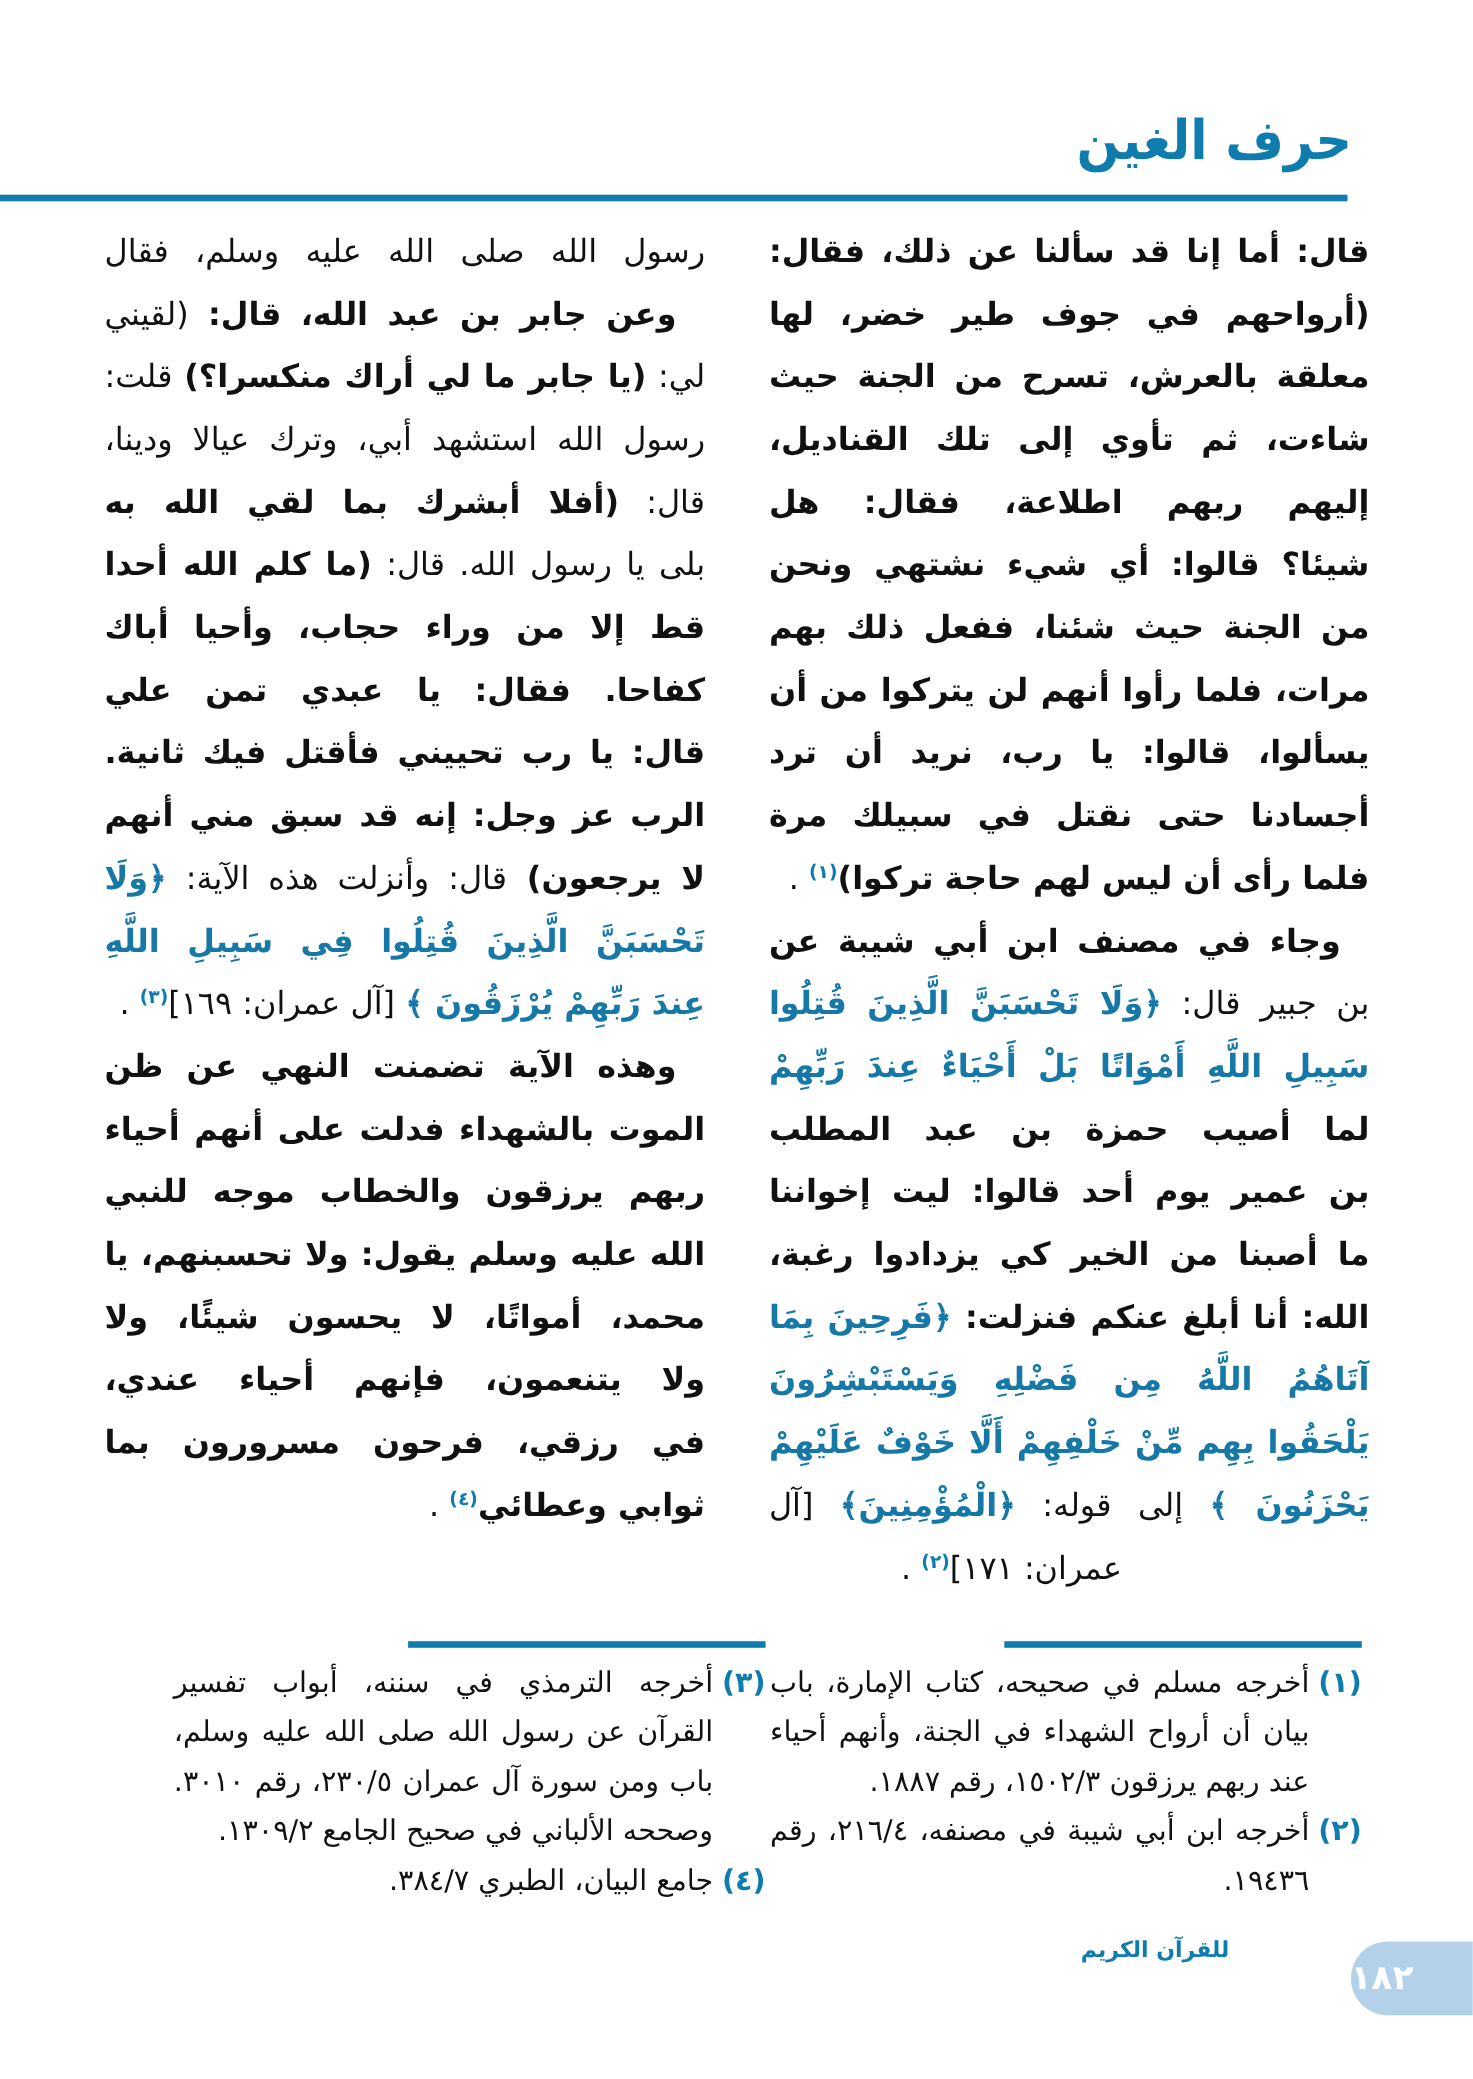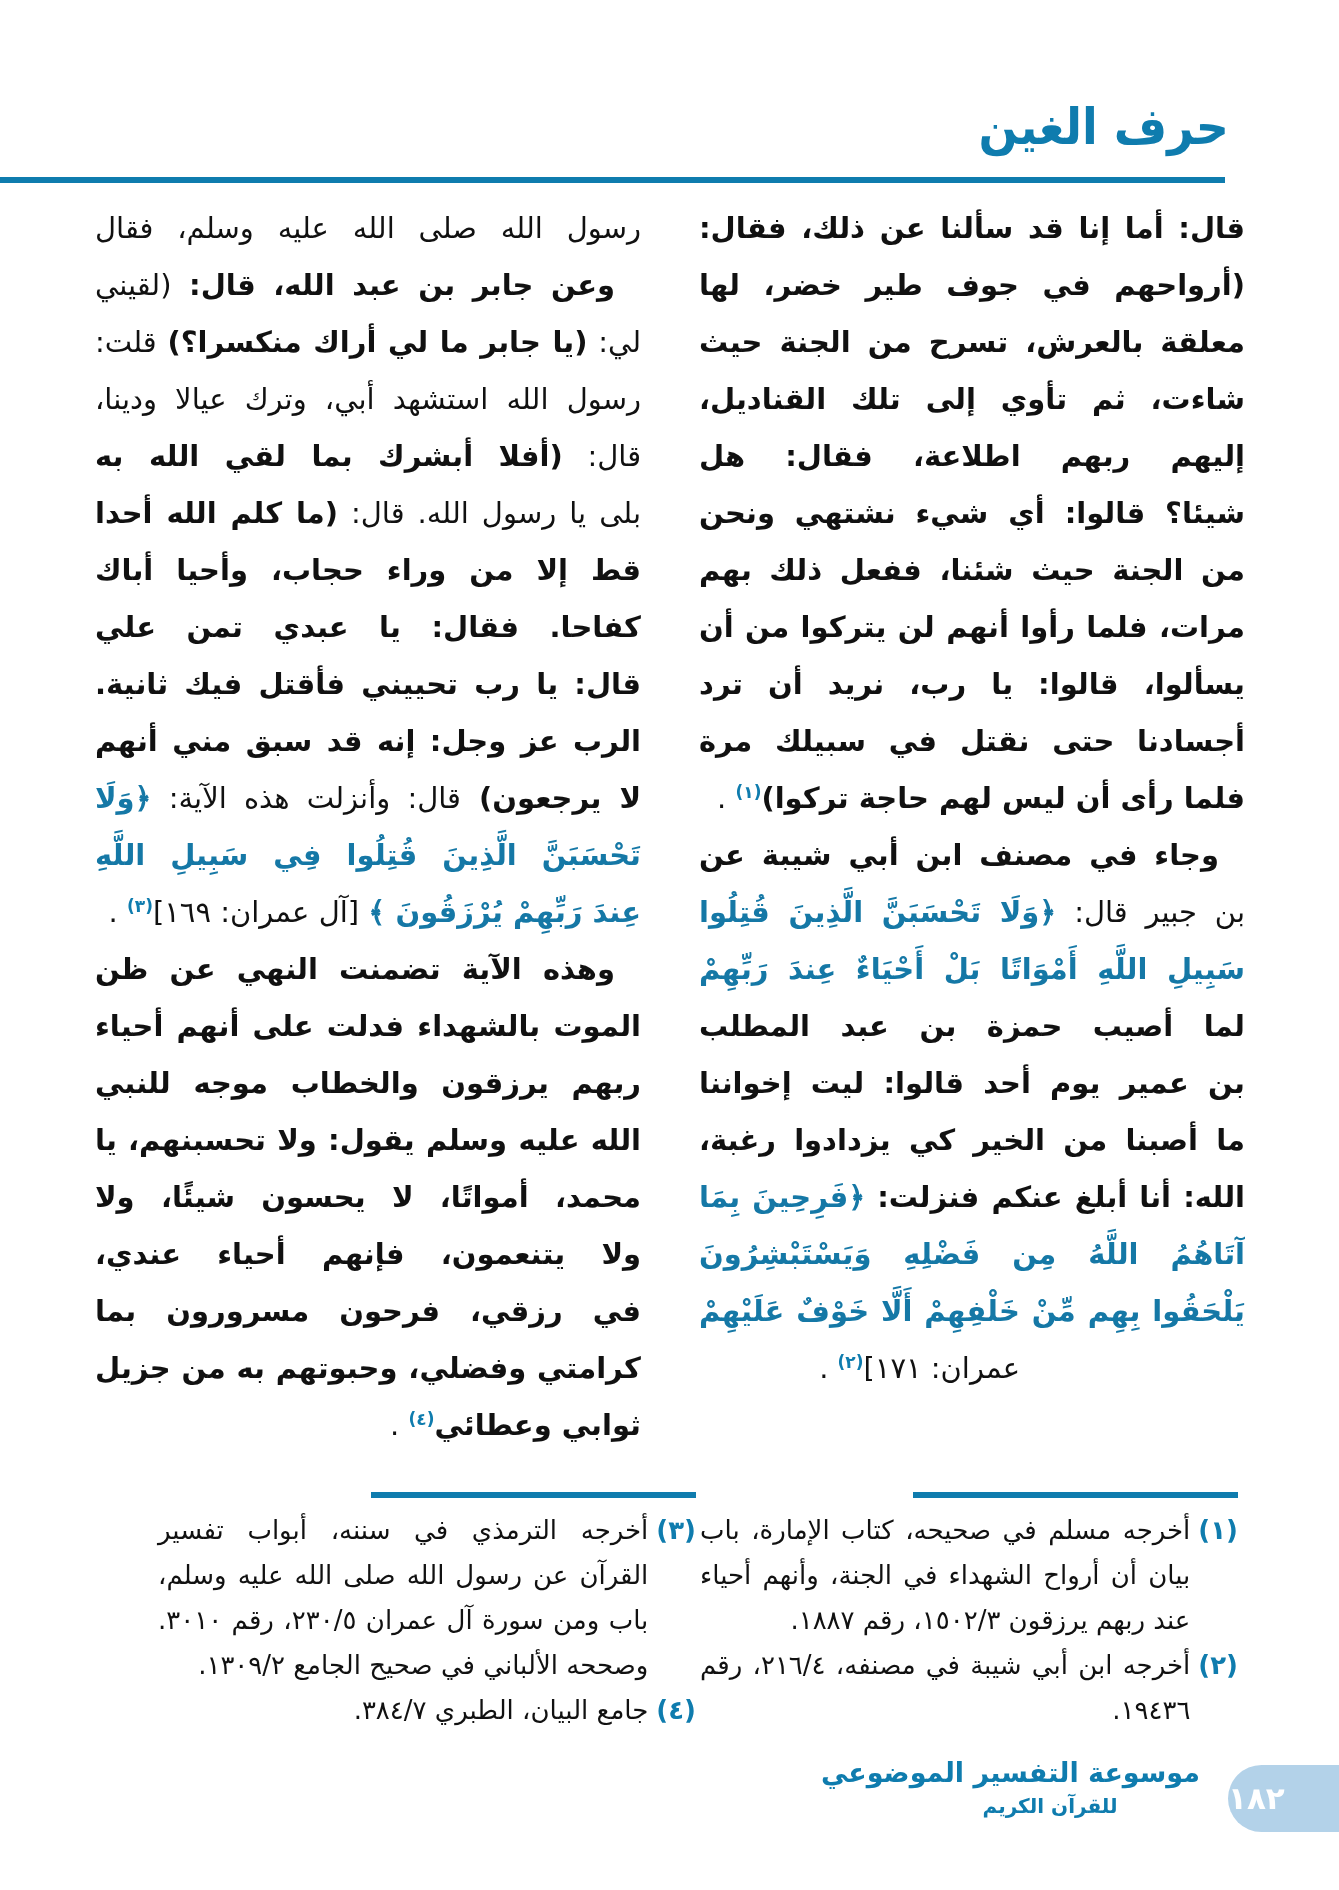--- a/index.html
+++ b/index.html
@@ -105,20 +105,21 @@
         <div class="tline end"><span class="sg-b">فلما رأى أن ليس لهم حاجة تركوا)</span><span class="sg-p">(١)</span><span class="sg-r"> .</span></div>
         <div class="tline in"><span class="sg-b">وجاء في مصنف ابن أبي شيبة عن سعيد</span></div>
         <div class="tline"><span class="sg-r">بن جبير قال: </span><span class="sg-q">﴿وَلَا تَحْسَبَنَّ الَّذِينَ قُتِلُوا فِي</span></div>
         <div class="tline"><span class="sg-q">سَبِيلِ اللَّهِ أَمْوَاتًا بَلْ أَحْيَاءٌ عِندَ رَبِّهِمْ يُرْزَقُونَ ﴾</span></div>
         <div class="tline"><span class="sg-b">لما أصيب حمزة بن عبد المطلب ومصعب</span></div>
         <div class="tline"><span class="sg-b">بن عمير يوم أحد قالوا: ليت إخواننا يعلمون</span></div>
         <div class="tline"><span class="sg-b">ما أصبنا من الخير كي يزدادوا رغبة، فقال</span></div>
         <div class="tline"><span class="sg-b">الله: أنا أبلغ عنكم فنزلت: </span><span class="sg-q">﴿فَرِحِينَ بِمَا</span></div>
         <div class="tline"><span class="sg-q">آتَاهُمُ اللَّهُ مِن فَضْلِهِ وَيَسْتَبْشِرُونَ بِالَّذِينَ لَمْ</span></div>
         <div class="tline"><span class="sg-q">يَلْحَقُوا بِهِم مِّنْ خَلْفِهِمْ أَلَّا خَوْفٌ عَلَيْهِمْ وَلَا هُمْ</span></div>
+        <div class="tline"><span class="sg-q">يَحْزَنُونَ ﴾</span><span class="sg-r"> إلى قوله: </span><span class="sg-q">﴿الْمُؤْمِنِينَ﴾</span><span class="sg-r"> [آل</span></div>
         <div class="tline end in2"><span class="sg-r">عمران: ١٧١]</span><span class="sg-p">(٢)</span><span class="sg-r"> .</span></div>
       </div>
     <div class="col">
         <div class="tline"><span class="sg-r">رسول الله صلى الله عليه وسلم، فقال</span></div>
         <div class="tline in"><span class="sg-b">وعن جابر بن عبد الله، قال: </span><span class="sg-r">(لقيني</span></div>
         <div class="tline"><span class="sg-r">لي: </span><span class="sg-b">(يا جابر ما لي أراك منكسرا؟)</span><span class="sg-r"> قلت: يا</span></div>
         <div class="tline"><span class="sg-r">رسول الله استشهد أبي، وترك عيالا ودينا،</span></div>
         <div class="tline"><span class="sg-r">قال: </span><span class="sg-b">(أفلا أبشرك بما لقي الله به أباك؟)</span></div>
         <div class="tline"><span class="sg-r">بلى يا رسول الله. قال: </span><span class="sg-b">(ما كلم الله أحدا</span></div>
         <div class="tline"><span class="sg-b">قط إلا من وراء حجاب، وأحيا أباك فكلمه</span></div>
@@ -128,21 +129,20 @@
         <div class="tline"><span class="sg-b">لا يرجعون) </span><span class="sg-r">قال: وأنزلت هذه الآية: </span><span class="sg-q">﴿وَلَا</span></div>
         <div class="tline"><span class="sg-q">تَحْسَبَنَّ الَّذِينَ قُتِلُوا فِي سَبِيلِ اللَّهِ أَمْوَاتًا بَلْ أَحْيَاءٌ</span></div>
         <div class="tline end"><span class="sg-q">عِندَ رَبِّهِمْ يُرْزَقُونَ ﴾</span><span class="sg-r"> [آل عمران: ١٦٩]</span><span class="sg-p">(٣)</span><span class="sg-r"> .</span></div>
         <div class="tline in"><span class="sg-b">وهذه الآية تضمنت النهي عن ظن</span></div>
         <div class="tline"><span class="sg-b">الموت بالشهداء فدلت على أنهم أحياء عند</span></div>
         <div class="tline"><span class="sg-b">ربهم يرزقون والخطاب موجه للنبي صلى</span></div>
         <div class="tline"><span class="sg-b">الله عليه وسلم يقول: ولا تحسبنهم، يا</span></div>
         <div class="tline"><span class="sg-b">محمد، أمواتًا، لا يحسون شيئًا، ولا يلتذُّون</span></div>
         <div class="tline"><span class="sg-b">ولا يتنعمون، فإنهم أحياء عندي، متنعمون</span></div>
         <div class="tline"><span class="sg-b">في رزقي، فرحون مسرورون بما آتيتهم من</span></div>
-        <div class="tline"><span class="sg-b">كرامتي وفضلي، وحبوتهم به من جزيل</span></div>
         <div class="tline end"><span class="sg-b">ثوابي وعطائي</span><span class="sg-p">(٤)</span><span class="sg-r"> .</span></div>
       </div>
   </div>
 
   <div class="footnotes">
     <div class="fcol">
       <div class="fn-rule"></div>
       <div>
           <div class="fnote">
             <span class="fnum">(١)</span>
@@ -163,19 +163,18 @@
           </div>
           <div class="fnote">
             <span class="fnum">(٤)</span>
             <span class="ftext">جامع البيان، الطبري ٧‏/‏٣٨٤.</span>
           </div>
         </div>
     </div>
   </div>
 
   <div class="logo">
-    <div class="logo-main">موسوعة التفسير الموضوعي</div>
     <div class="logo-sub">للقرآن الكريم</div>
   </div>
 
   <div class="page-badge">١٨٢</div>
 
 </div>
 
 </body></html>

